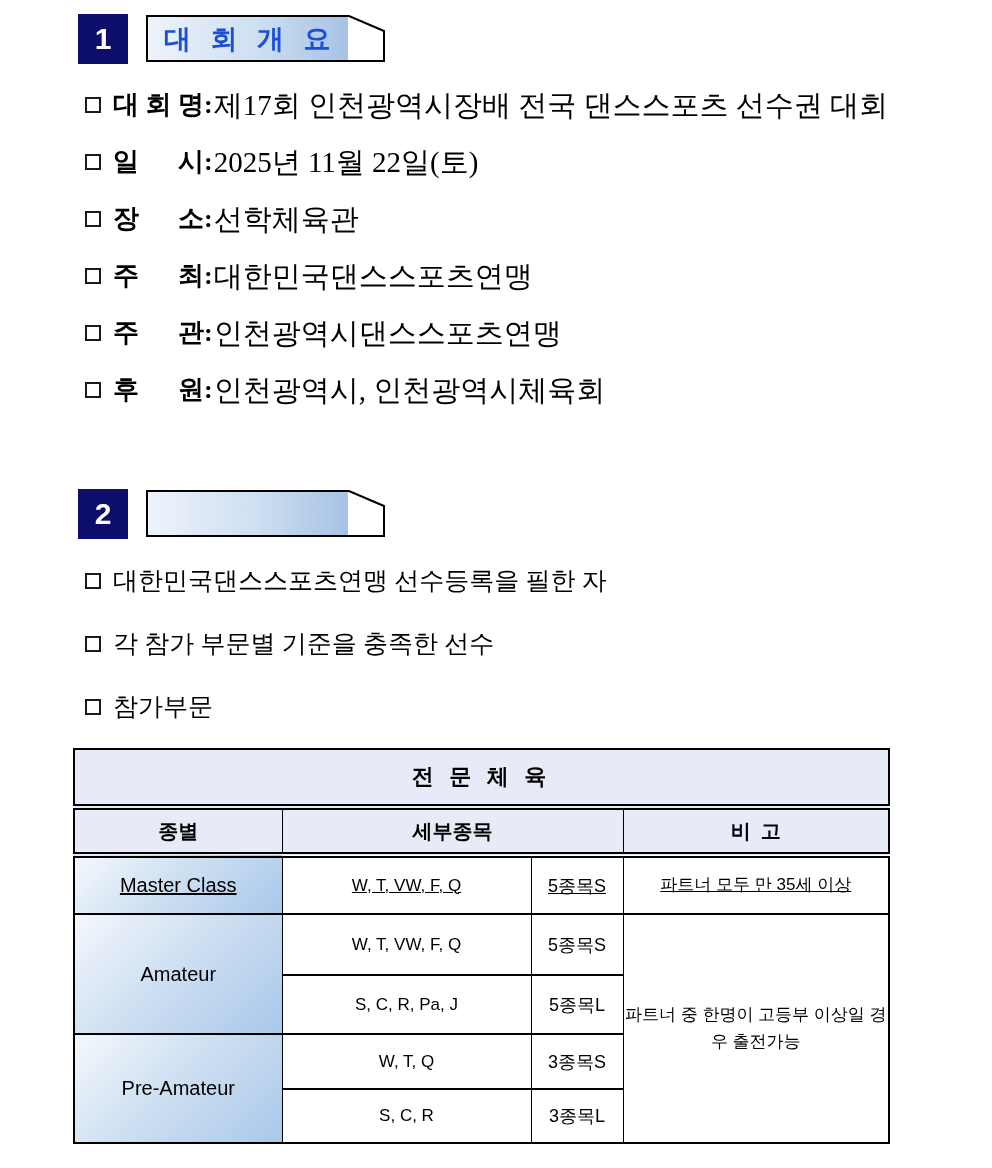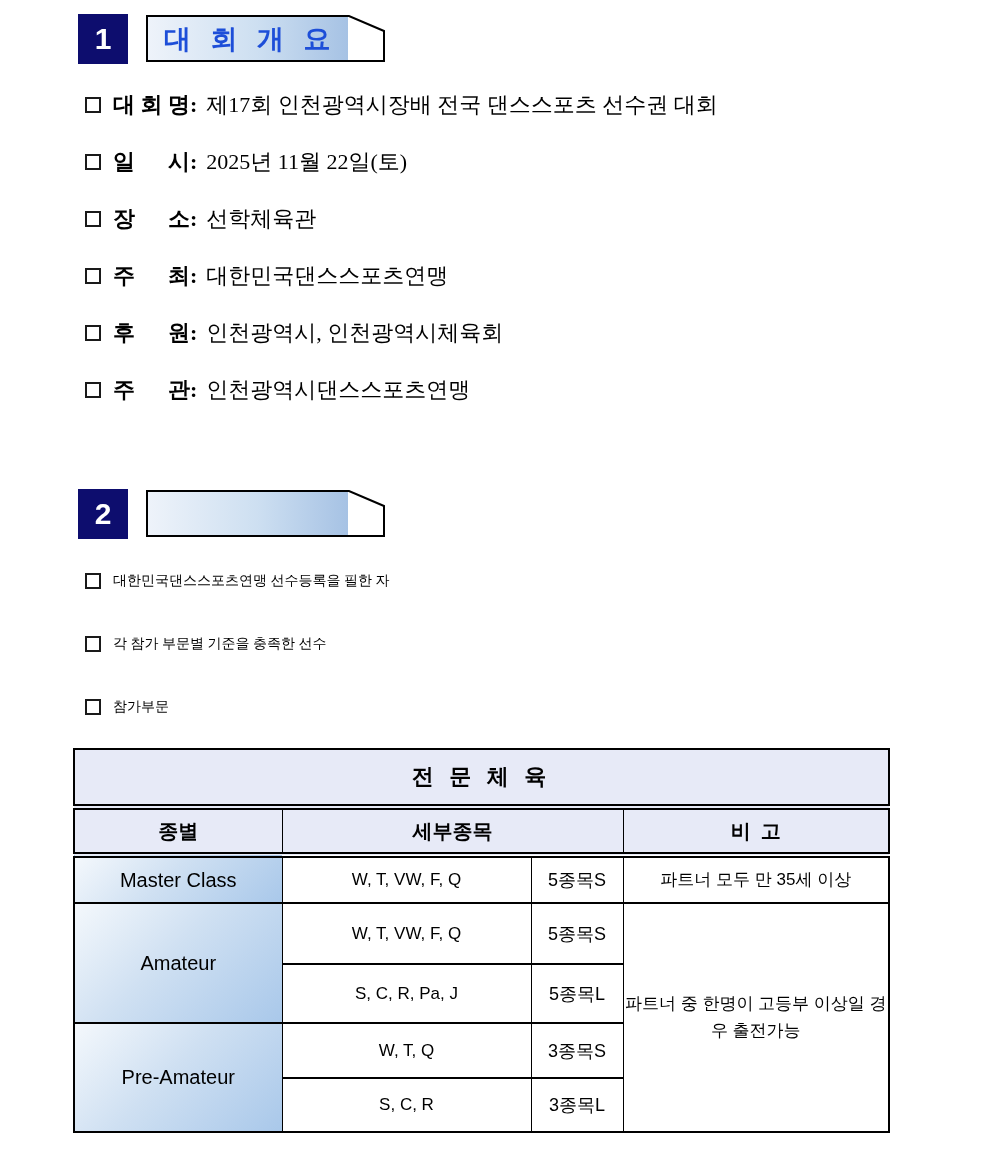--- a/index.html
+++ b/index.html
@@ -68,23 +68,23 @@
   #items-2 .item { margin-bottom: 37px; }
 
   .cb {
     width: 16px;
     height: 16px;
     border: 2px solid #1a1a1a;
     margin-right: 12px;
     flex: none;
     background: #ffffff;
   }
-  .lbl { font-weight: bold; font-size: 22px; white-space: pre; line-height: 26px; }
-  .val { font-size: 22px; margin-left: 9px; white-space: pre; line-height: 26px; }
-  .txt { font-size: 14px; white-space: pre; line-height: 26px; }
+  .lbl { font-weight: bold; font-size: 26px; white-space: pre; line-height: 26px; }
+  .val { font-size: 29px; margin-left: 1px; white-space: pre; line-height: 26px; }
+  .txt { font-size: 25px; white-space: pre; line-height: 26px; }
 
   
   .comp-table {
     position: absolute;
     left: 73px;
     top: 748px;
     width: 815px;
     border-collapse: collapse;
     table-layout: fixed;
     background: #ffffff;
@@ -99,21 +99,21 @@
     padding: 0;
   }
   .comp-table { border: 2px solid #000; }
 
   .row-title td, .row-heads td { background: #e7eaf7; }
   .row-title td { border-bottom: 6px double #000; }
   .row-heads td { border-bottom: 6px double #000; }
 
   .row-title { height: 58px; }
   .row-heads { height: 48px; }
-  .r1 { height: 48px; }
+  .r1 { height: 59px; text-decoration: underline; }
   .r2 { height: 61px; }
   .r3 { height: 59px; }
   .r4 { height: 55px; }
   .r5 { height: 54px; }
 
   .cell-title {
     font-family: "Liberation Serif", serif;
     font-size: 22px;
     font-weight: bold;
     letter-spacing: 5px;
@@ -185,27 +185,27 @@
       <span class="lbl">장      소:</span>
       <span class="val">선학체육관</span>
     </div>
     <div class="item">
       <span class="cb"></span>
       <span class="lbl">주      최:</span>
       <span class="val">대한민국댄스스포츠연맹</span>
     </div>
     <div class="item">
       <span class="cb"></span>
+      <span class="lbl">주      관:</span>
+      <span class="val">인천광역시댄스스포츠연맹</span>
+    </div>
+    <div class="item">
+      <span class="cb"></span>
       <span class="lbl">후      원:</span>
       <span class="val">인천광역시, 인천광역시체육회</span>
-    </div>
-    <div class="item">
-      <span class="cb"></span>
-      <span class="lbl">주      관:</span>
-      <span class="val">인천광역시댄스스포츠연맹</span>
     </div>
   </div>
 
   <div class="sec-header" id="sec2-header">
     <div class="badge">2</div>
     <div class="ribbon">
       <svg width="240" height="48" viewBox="0 0 240 48">
         <defs>
           <linearGradient id="rg2" x1="0" y1="0" x2="1" y2="0">
             <stop offset="0" stop-color="#eef3fa"></stop>

